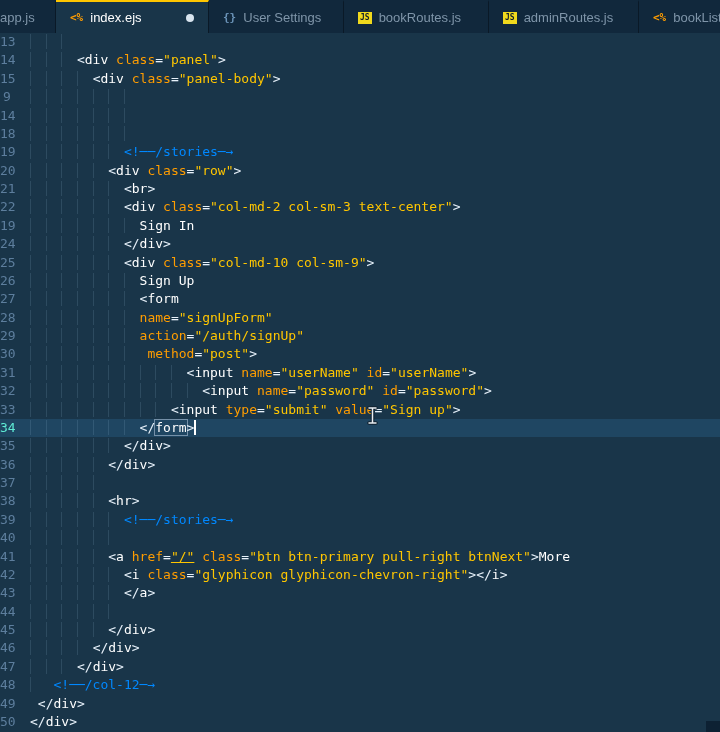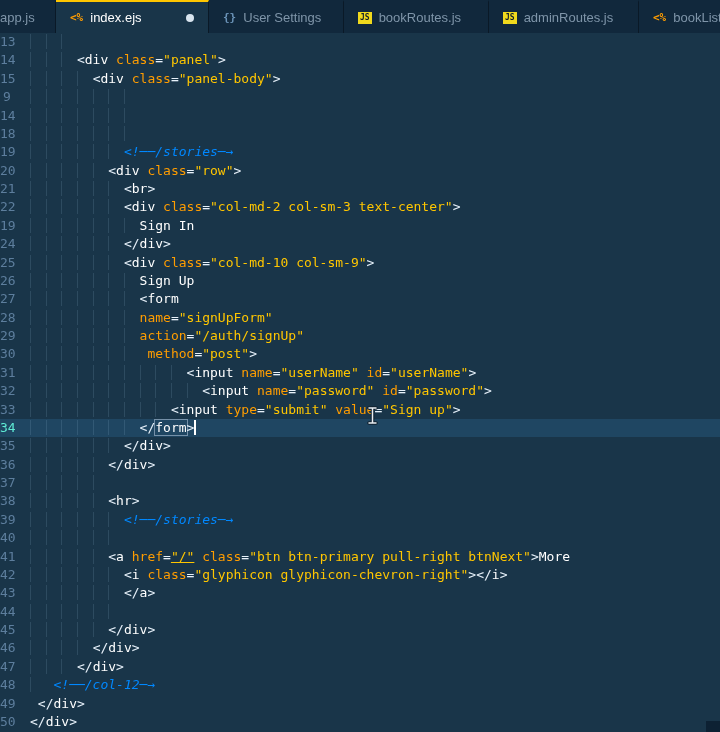--- a/index.html
+++ b/index.html
@@ -34,21 +34,21 @@
   .line.current .ln{color:#5eead4}
   .code{flex:1;min-width:0}
   .ig{box-shadow:inset 1px 0 0 rgba(141,175,203,.18)}
 
   .tk-pu{color:#e8f2fb}
   .tk-tg{color:#ffffff}
   .tk-tx{color:#ffffff}
   .tk-at{color:#ff9d00;}
   .tk-st{color:#ffc600}
   .tk-lk{color:#ffc600;text-decoration:underline}
-  .tk-cm{color:#0088ff;font-style:italic}
+  .tk-cm{color:#0088ff;}
   .tk-hl{color:#ffffff;box-shadow:0 0 0 1px rgba(222,236,255,.45)}
 
   .caret{display:inline-block;width:2px;height:15px;background:#fff;vertical-align:-3px}
 
   .mouse{position:absolute;left:367px;top:406px;pointer-events:none}
   .corner{position:absolute;right:0;bottom:0;width:14px;height:11px;background:#0d2133}
 </style>
 </head>
 <body>
 

